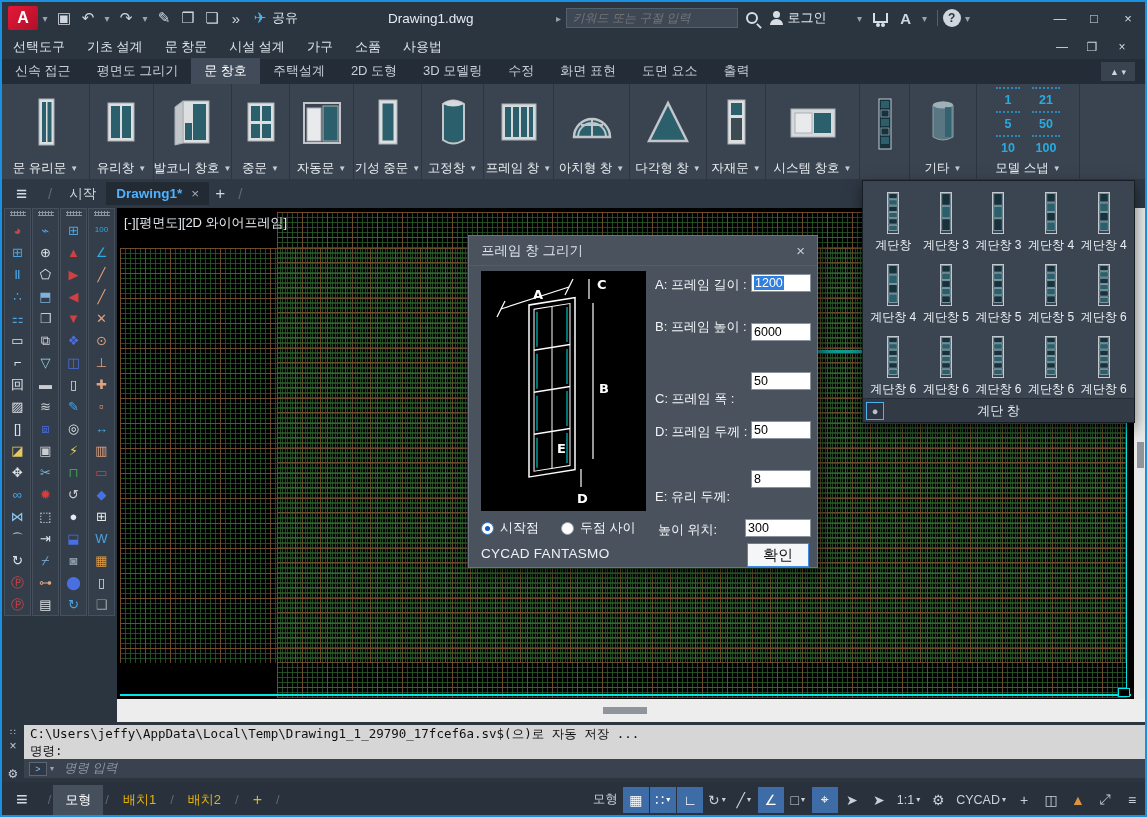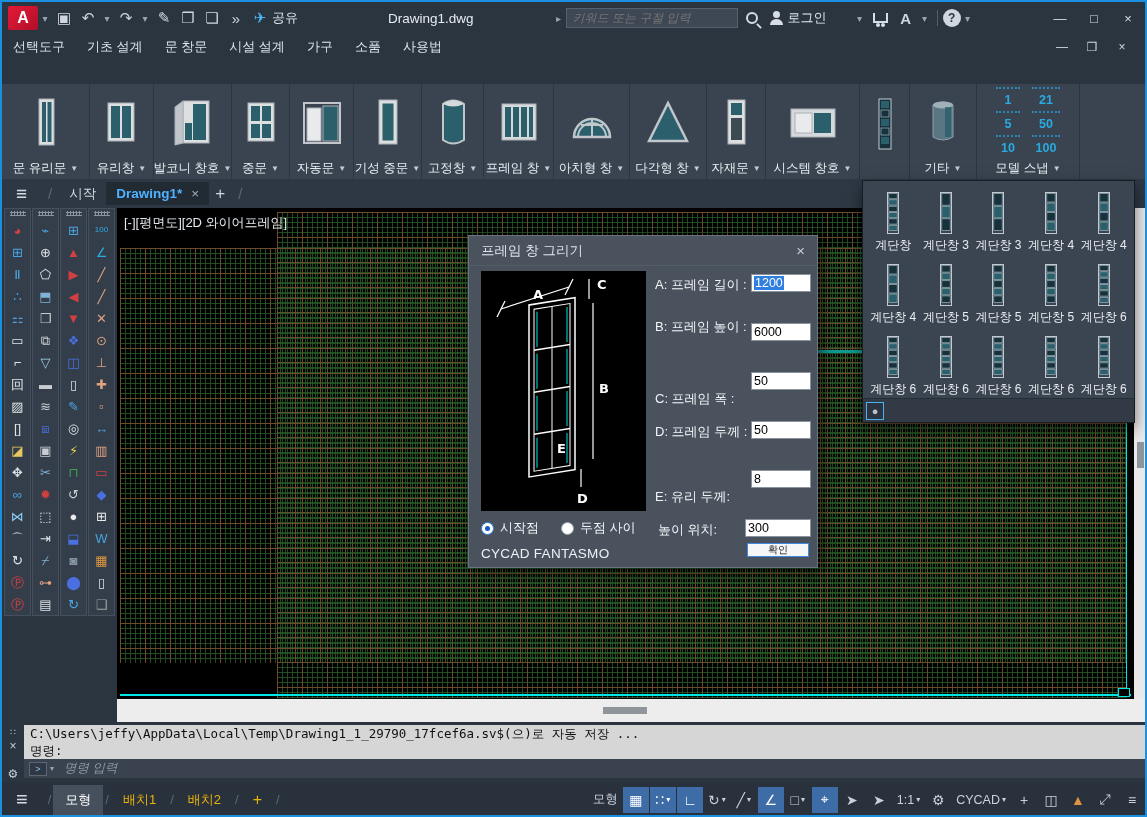--- a/index.html
+++ b/index.html
@@ -86,22 +86,22 @@
   .dlg-preview{position:absolute;left:12px;top:35px;width:165px;height:240px;background:#000;}
   .dlg-label{position:absolute;left:186px;color:#f2f5f8;font-size:13px;white-space:nowrap;}
   .dlg-input{position:absolute;left:282px;width:60px;height:18px;background:#fff;border:1px solid #8a929b;
              color:#000;font-size:12.5px;padding:0 2px;font-family:inherit;}
   .dlg-input.fake{display:flex;align-items:center;}
   .sel{background:#2f7fe0;color:#fff;padding:0 1px;}
   .radio{display:inline-flex;align-items:center;gap:6px;color:#f2f5f8;font-size:13px;}
   .rdot{width:13px;height:13px;border-radius:50%;background:#fff;border:1px solid #9aa2ab;position:relative;}
   .rdot.on{border-color:#2f7fd6;}
   .rdot.on::after{content:"";position:absolute;left:3px;top:3px;width:5px;height:5px;border-radius:50%;background:#1059c7;}
-  .okbtn{position:absolute;left:278px;top:307px;width:62px;height:14px;background:#f4f6f8;border:1px solid #3f8ae0;
-         color:#111;font-size:10px;display:flex;align-items:center;justify-content:center;}
+  .okbtn{position:absolute;left:278px;top:307px;width:62px;height:24px;background:#f4f6f8;border:1px solid #3f8ae0;
+         color:#111;font-size:15px;display:flex;align-items:center;justify-content:center;}
   .brand{position:absolute;left:12px;top:310px;color:#eef2f6;font-size:13.5px;letter-spacing:.3px;}
   
   .flyout{position:absolute;left:860px;top:178px;width:273px;height:243px;background:#3b4551;
           border:1px solid #171d24;box-shadow:0 6px 14px rgba(0,0,0,.5);}
   .gallery{position:absolute;left:4px;top:4px;width:263px;display:grid;grid-template-columns:repeat(5,1fr);row-gap:2px;}
   .gitem{height:70px;display:flex;flex-direction:column;align-items:center;justify-content:flex-end;padding-bottom:1px;}
   .gitem .glabel{color:#eaeef3;font-size:12px;margin-top:3px;white-space:nowrap;}
   .ffooter{position:absolute;left:0;bottom:0;width:100%;height:24px;background:#313a45;border-top:1px solid #252d36;
            display:flex;align-items:center;}
   .fico{width:18px;height:18px;margin-left:3px;border:1px solid #4ab3f4;background:#2b3440;display:flex;align-items:center;justify-content:center;color:#b9c2cb;font-size:11px;}
@@ -178,20 +178,33 @@
     <span class="menuitem">가구</span>
     <span class="menuitem">소품</span>
     <span class="menuitem">사용법</span>
     <div class="docctl">
       <span>—</span>
       <span>❐</span>
       <span>×</span>
     </div>
   </div>
 
+  <div class="ribbontabs">
+    <span class="rtab">신속 접근</span>
+    <span class="rtab">평면도 그리기</span>
+    <span class="rtab active">문 창호</span>
+    <span class="rtab">주택설계</span>
+    <span class="rtab">2D 도형</span>
+    <span class="rtab">3D 모델링</span>
+    <span class="rtab">수정</span>
+    <span class="rtab">화면 표현</span>
+    <span class="rtab">도면 요소</span>
+    <span class="rtab">출력</span>
+    <span class="rcollapse">▲ ▾</span>
+  </div>
 
   <div class="ribbon">
     <div class="rpanel" style="width:88px">
       <div class="ric">
         <svg width="34" height="54" viewBox="0 0 34 54">
             <rect x="10" y="4" width="15" height="46" fill="#dcdee0" stroke="#aab0b6"></rect>
             <rect x="13" y="7" width="4" height="40" fill="#2a5f6b"></rect>
             <rect x="18.5" y="7" width="4" height="40" fill="#2a5f6b"></rect>
           </svg>
       </div>
@@ -763,20 +776,21 @@
               <rect x="1.8" y="20.5" width="8.4" height="5.3" fill="#2a5f6b" stroke="#9fb6bd" stroke-width="0.7"></rect>
               <rect x="1.8" y="26.8" width="8.4" height="5.3" fill="#17323c" stroke="#9fb6bd" stroke-width="0.7"></rect>
               <rect x="1.8" y="33.2" width="8.4" height="5.3" fill="#2a5f6b" stroke="#9fb6bd" stroke-width="0.7"></rect>
             </svg>
           </span>
           <span class="glabel">계단창 6</span>
         </div>
       </div>
     <div class="ffooter">
       <span class="fico">●</span>
+      <span class="ftext">계단 창</span>
     </div>
   </div>
 
   <div class="cmdarea">
     <div class="cmdstrip">
       <span style="font-size:9px;margin-top:2px">∷</span>
       <span style="font-size:12px;margin-top:2px">×</span>
       <span style="font-size:12px;margin-top:14px">⚙</span>
     </div>
     <div class="cmdhist"><span>C:\Users\jeffy\AppData\Local\Temp\Drawing1_1_29790_17fcef6a.sv$(으)로 자동 저장 ...</span>

